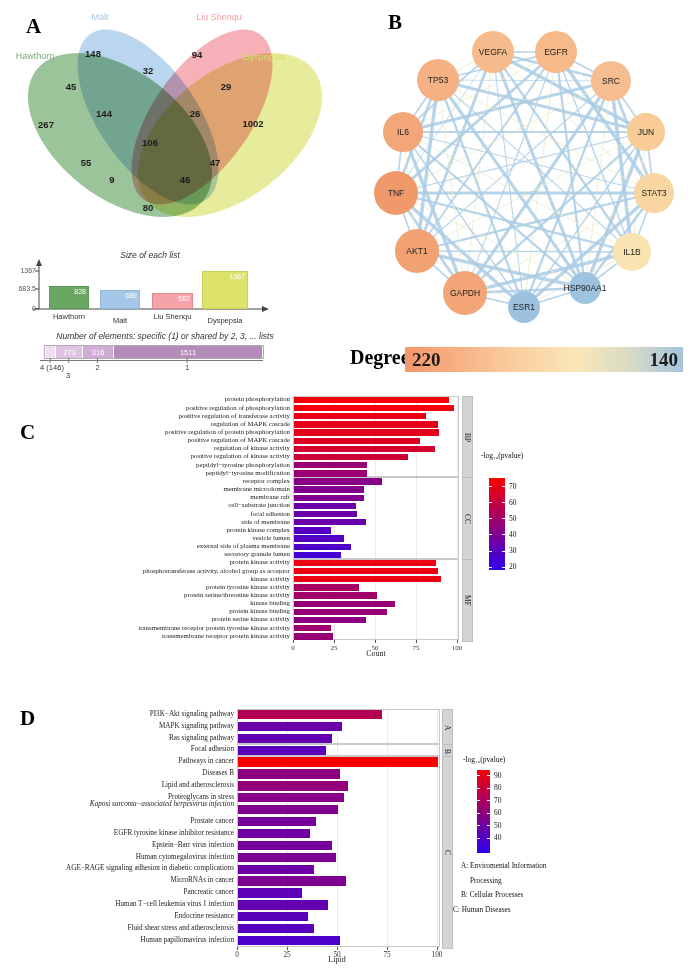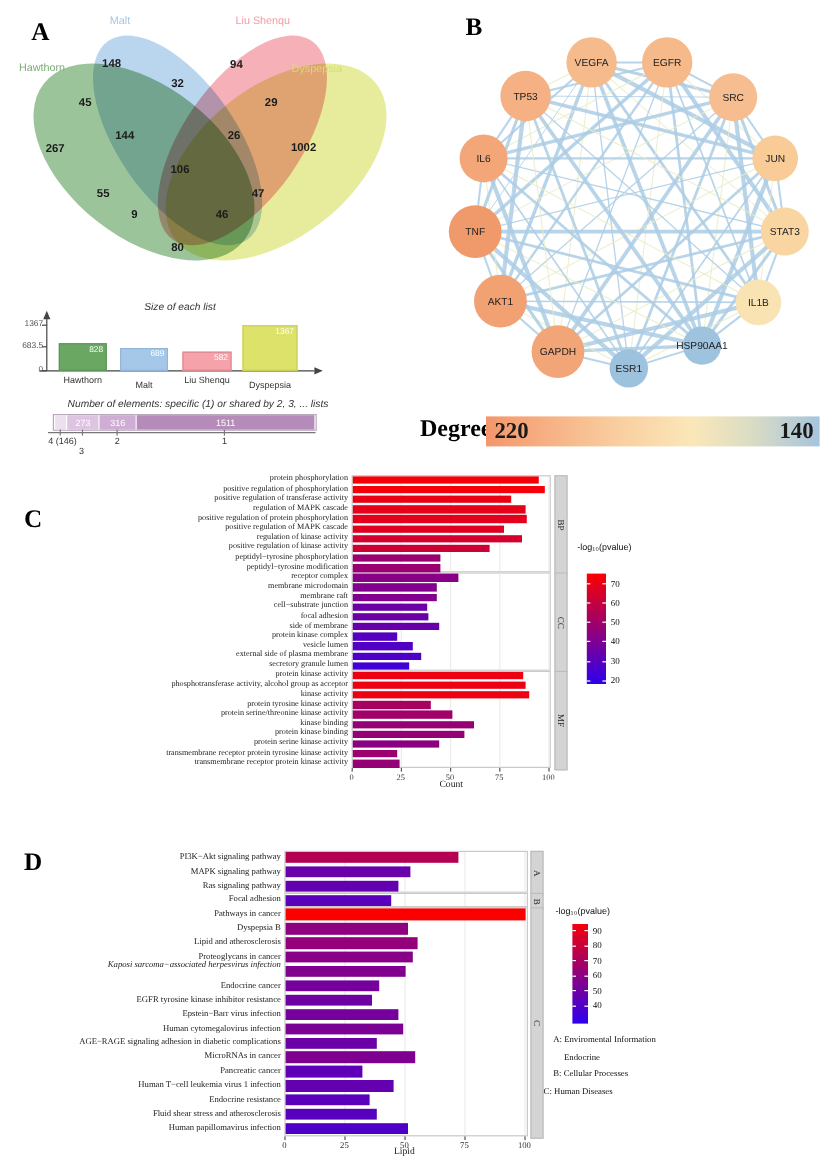--- a/index.html
+++ b/index.html
@@ -13,21 +13,21 @@
   .chart-title{font-style:italic;font-size:8.5px;color:#333;text-align:center;}
   .ticklab{font-size:7px;color:#555;}
   .row-label{font-family:"Liberation Serif","DejaVu Serif",serif;color:#1a1a1a;text-align:right;white-space:nowrap;}
   .hbar{border-radius:0;}
   .strip{background:#d4d4d4;border:0.5px solid #bdbdbd;display:flex;align-items:center;justify-content:center;}
   .strip span{writing-mode:vertical-rl;font-family:"Liberation Serif","DejaVu Serif",serif;font-size:7.5px;color:#222;}
   .facet{background:#ffffff;border:1px solid #c9c9c9;box-sizing:border-box;}
   .gridline{background:#ebebeb;width:1px;}
   .axis-ticklab{font-family:"Liberation Serif","DejaVu Serif",serif;font-size:7px;color:#333;text-align:center;}
   .xlabel{font-family:"Liberation Serif","DejaVu Serif",serif;font-size:8px;color:#222;text-align:center;}
-  .legend-title{font-family:Liberation Sans, sans-serif;font-size:7.5px;color:#111;white-space:nowrap;}
+  .legend-title{font-family:Liberation Serif, serif;font-size:7.5px;color:#111;white-space:nowrap;}
   .legend-ticklab{font-family:"Liberation Serif","DejaVu Serif",serif;font-size:7.5px;color:#111;}
   .note-line{font-family:"Liberation Serif","DejaVu Serif",serif;font-size:7.3px;color:#111;white-space:nowrap;}
   .degree-word{font-family:"Liberation Serif","DejaVu Serif",serif;font-weight:bold;font-size:20px;color:#000;}
   .degree-num{font-family:"Liberation Serif","DejaVu Serif",serif;font-weight:bold;font-size:19px;color:#1a1a1a;}
   .seg-text{font-size:7.5px;color:#fff;text-align:center;overflow:hidden;}
   .barval{font-size:7px;color:#fff;}
 </style>
 </head>
 <body>
 
@@ -388,29 +388,29 @@
       <div class="abs row-label" style="left: 30px; top: 709.7px; width: 204px; font-size: 7.2px;">PI3K−Akt signaling pathway</div>
       <div class="abs hbar" style="left: 237.5px; top: 709.85px; width: 144px; height: 9.3px; background: rgb(180, 0, 83);"></div>
       <div class="abs row-label" style="left: 30px; top: 721.6px; width: 204px; font-size: 7.2px;">MAPK signaling pathway</div>
       <div class="abs hbar" style="left: 237.5px; top: 721.75px; width: 104px; height: 9.3px; background: rgb(105, 0, 169);"></div>
       <div class="abs row-label" style="left: 30px; top: 733.5px; width: 204px; font-size: 7.2px;">Ras signaling pathway</div>
       <div class="abs hbar" style="left: 237.5px; top: 733.65px; width: 94px; height: 9.3px; background: rgb(99, 0, 176);"></div>
       <div class="abs row-label" style="left: 30px; top: 745.4px; width: 204px; font-size: 7.2px;">Focal adhesion</div>
       <div class="abs hbar" style="left: 237.5px; top: 745.55px; width: 88px; height: 9.3px; background: rgb(90, 0, 186);"></div>
       <div class="abs row-label" style="left: 30px; top: 757.3px; width: 204px; font-size: 7.2px;">Pathways in cancer</div>
       <div class="abs hbar" style="left: 237.5px; top: 757.45px; width: 200px; height: 9.3px; background: rgb(252, 0, 0);"></div>
-      <div class="abs row-label" style="left: 30px; top: 769.2px; width: 204px; font-size: 7.2px;">Dyspepsia B</div>
+      <div class="abs row-label" style="left: 30px; top: 769.2px; width: 204px; font-size: 7.2px;">Diseases B</div>
       <div class="abs hbar" style="left: 237.5px; top: 769.35px; width: 102px; height: 9.3px; background: rgb(141, 0, 128);"></div>
       <div class="abs row-label" style="left: 30px; top: 781.1px; width: 204px; font-size: 7.2px;">Lipid and atherosclerosis</div>
       <div class="abs hbar" style="left: 237.5px; top: 781.25px; width: 110px; height: 9.3px; background: rgb(147, 0, 121);"></div>
-      <div class="abs row-label" style="left: 30px; top: 793px; width: 204px; font-size: 7.2px;">Proteoglycans in cancer</div>
+      <div class="abs row-label" style="left: 30px; top: 793px; width: 204px; font-size: 7.2px;">Proteoglycans in stress</div>
       <div class="abs hbar" style="left: 237.5px; top: 793.15px; width: 106px; height: 9.3px; background: rgb(135, 0, 135);"></div>
       <div class="abs row-label" style="left: 30px; top: 800px; width: 204px; font-size: 7.2px; font-style: italic;">Kaposi sarcoma−associated herpesvirus infection</div>
       <div class="abs hbar" style="left: 237.5px; top: 805.05px; width: 100px; height: 9.3px; background: rgb(129, 0, 141);"></div>
-      <div class="abs row-label" style="left: 30px; top: 816.8px; width: 204px; font-size: 7.2px;">Endocrine cancer</div>
+      <div class="abs row-label" style="left: 30px; top: 816.8px; width: 204px; font-size: 7.2px;">Prostate cancer</div>
       <div class="abs hbar" style="left: 237.5px; top: 816.95px; width: 78px; height: 9.3px; background: rgb(117, 0, 155);"></div>
       <div class="abs row-label" style="left: 30px; top: 828.7px; width: 204px; font-size: 7.2px;">EGFR tyrosine kinase inhibitor resistance</div>
       <div class="abs hbar" style="left: 237.5px; top: 828.85px; width: 72px; height: 9.3px; background: rgb(111, 0, 162);"></div>
       <div class="abs row-label" style="left: 30px; top: 840.6px; width: 204px; font-size: 7.2px;">Epstein−Barr virus infection</div>
       <div class="abs hbar" style="left: 237.5px; top: 840.75px; width: 94px; height: 9.3px; background: rgb(117, 0, 155);"></div>
       <div class="abs row-label" style="left: 30px; top: 852.5px; width: 204px; font-size: 7.2px;">Human cytomegalovirus infection</div>
       <div class="abs hbar" style="left: 237.5px; top: 852.65px; width: 98px; height: 9.3px; background: rgb(123, 0, 148);"></div>
       <div class="abs row-label" style="left: 30px; top: 864.4px; width: 204px; font-size: 7.2px;">AGE−RAGE signaling adhesion in diabetic complications</div>
       <div class="abs hbar" style="left: 237.5px; top: 864.55px; width: 76px; height: 9.3px; background: rgb(108, 0, 166);"></div>
       <div class="abs row-label" style="left: 30px; top: 876.3px; width: 204px; font-size: 7.2px;">MicroRNAs in cancer</div>
@@ -448,17 +448,17 @@
       <div class="abs" style="left: 477px; top: 812.758px; width: 3px; height: 1px; background: rgb(255, 255, 255);"></div>
       <div class="abs" style="left: 487px; top: 812.758px; width: 3px; height: 1px; background: rgb(255, 255, 255);"></div>
       <div class="abs legend-ticklab" style="left: 494px; top: 808.258px;">60</div>
       <div class="abs" style="left: 477px; top: 825.333px; width: 3px; height: 1px; background: rgb(255, 255, 255);"></div>
       <div class="abs" style="left: 487px; top: 825.333px; width: 3px; height: 1px; background: rgb(255, 255, 255);"></div>
       <div class="abs legend-ticklab" style="left: 494px; top: 820.833px;">50</div>
       <div class="abs" style="left: 477px; top: 837.909px; width: 3px; height: 1px; background: rgb(255, 255, 255);"></div>
       <div class="abs" style="left: 487px; top: 837.909px; width: 3px; height: 1px; background: rgb(255, 255, 255);"></div>
       <div class="abs legend-ticklab" style="left: 494px; top: 833.409px;">40</div>
       <div class="abs note-line" style="left: 461px; top: 861px;">A: Enviromental Information</div>
-      <div class="abs note-line" style="left: 470px; top: 875.6px;">Endocrine</div>
+      <div class="abs note-line" style="left: 470px; top: 875.6px;">Processing</div>
       <div class="abs note-line" style="left: 461px; top: 890.2px;">B: Cellular Processes</div>
       <div class="abs note-line" style="left: 453px; top: 904.8px;">C: Human Diseases</div>
     </div>
 </div>
 
 </body></html>

